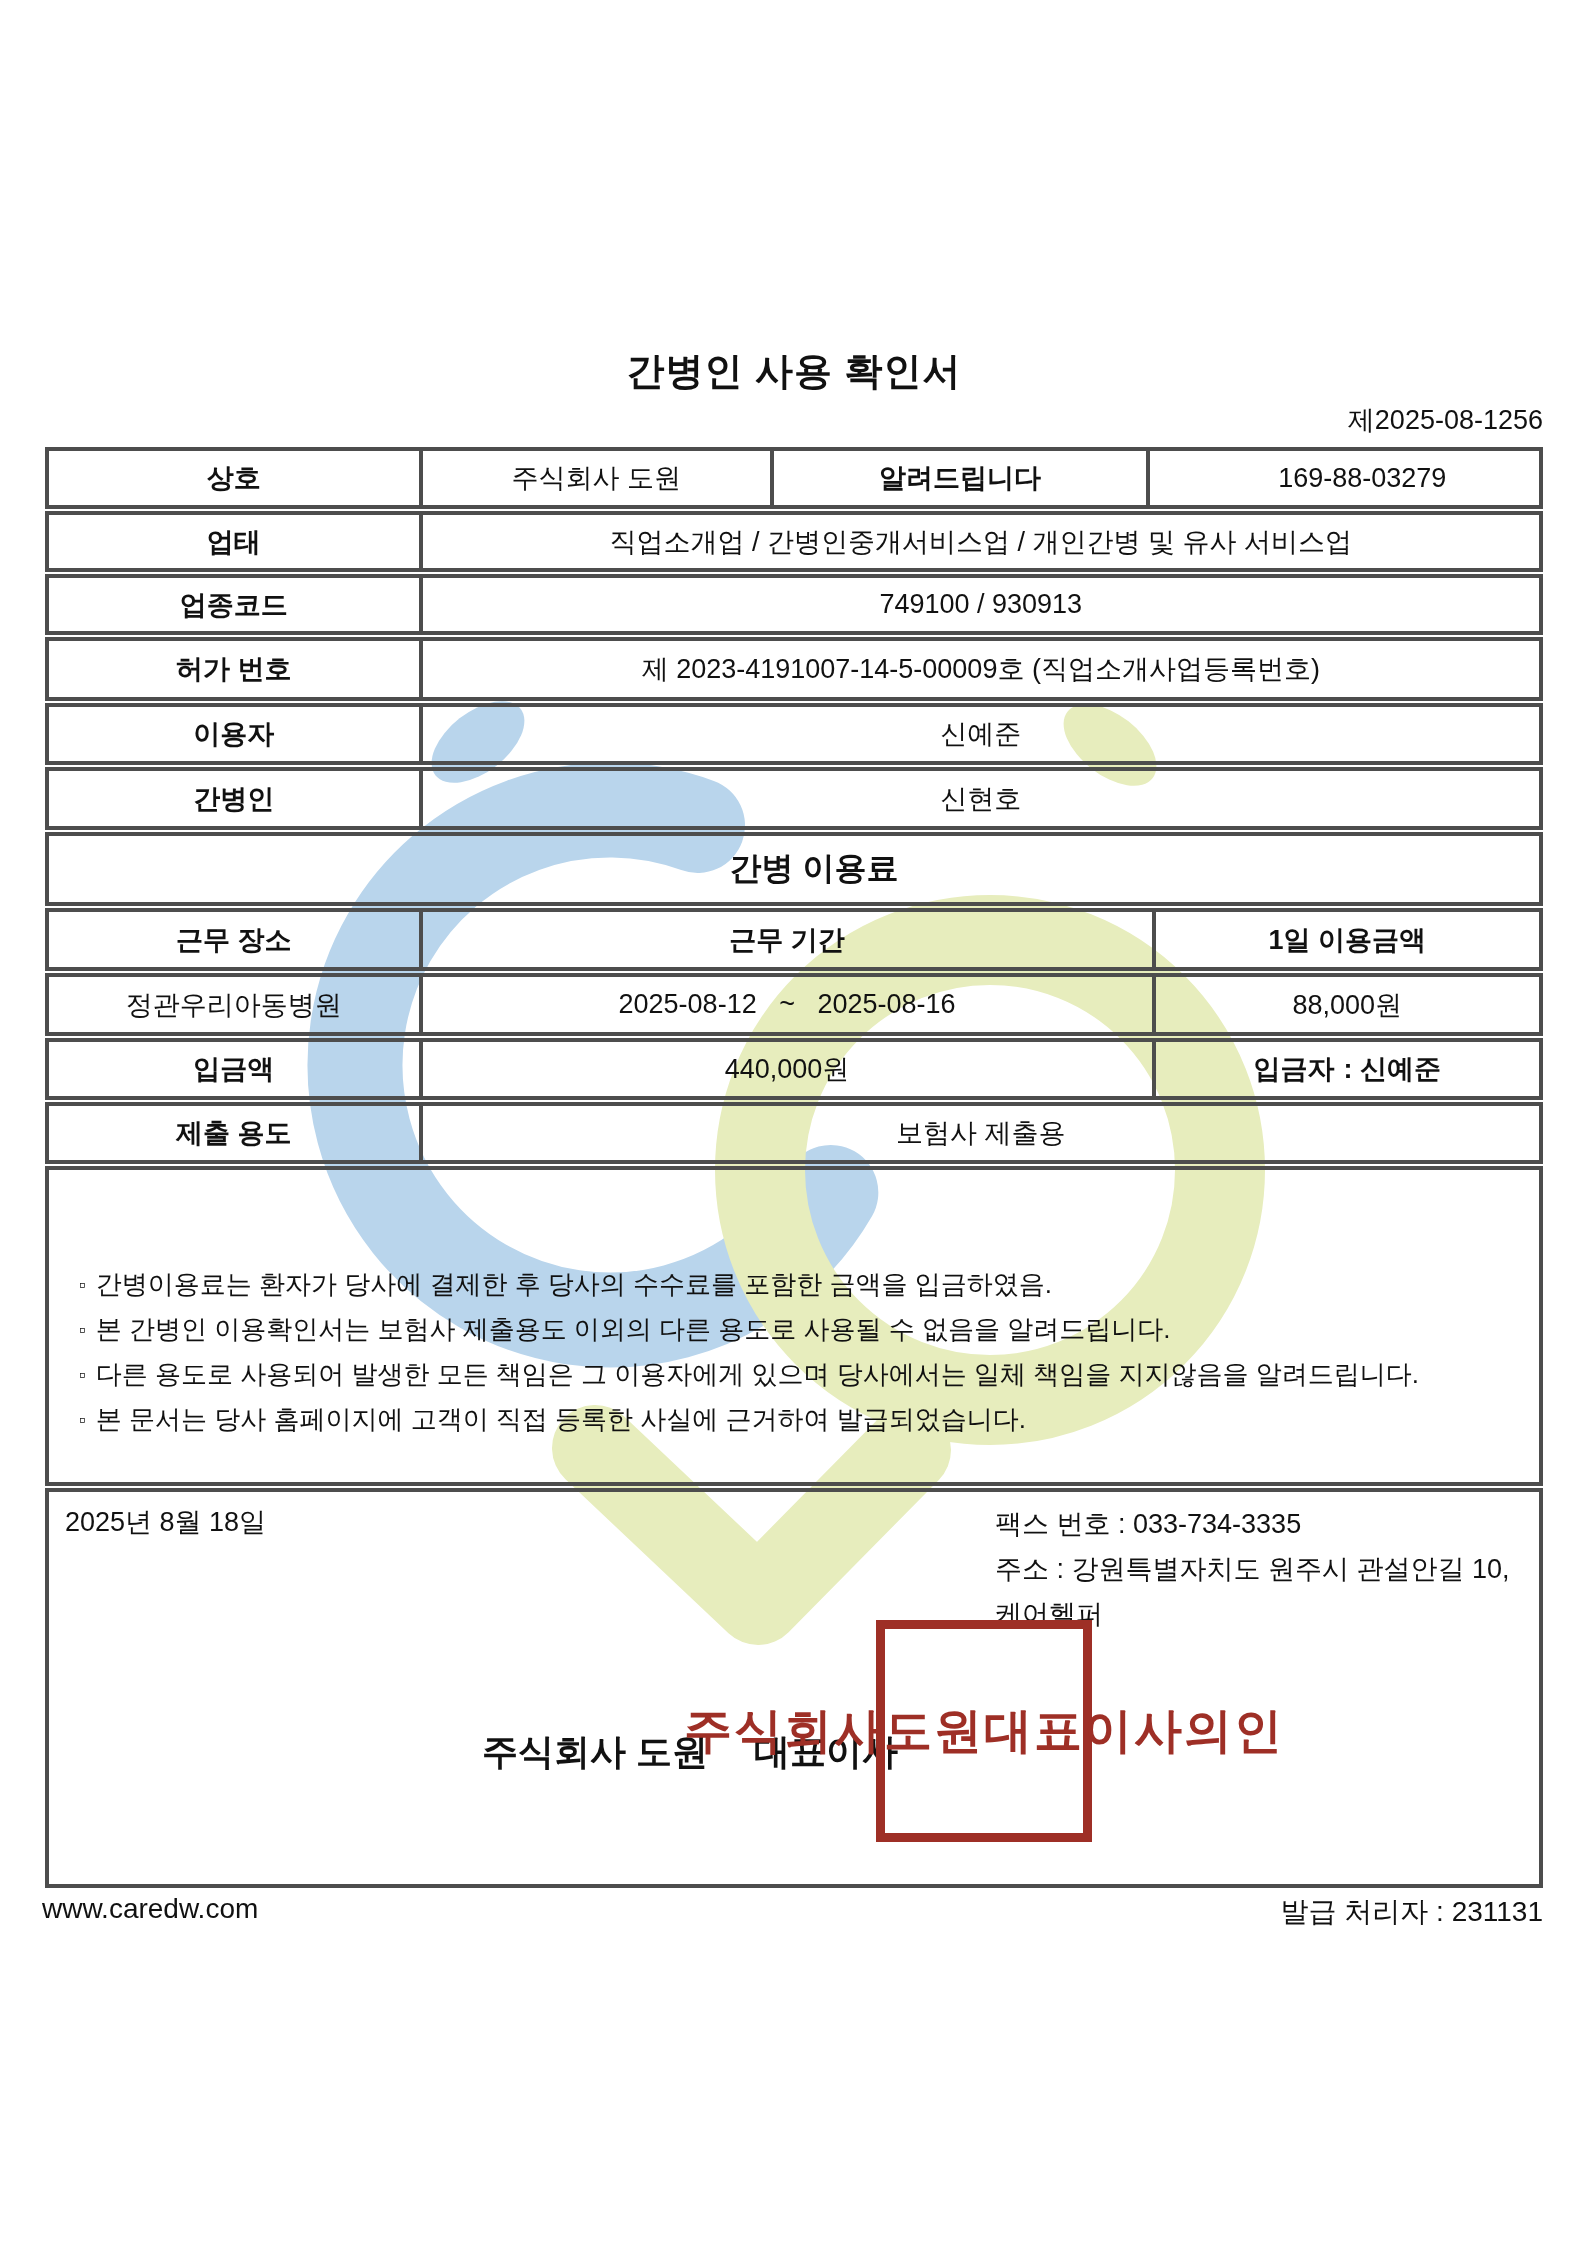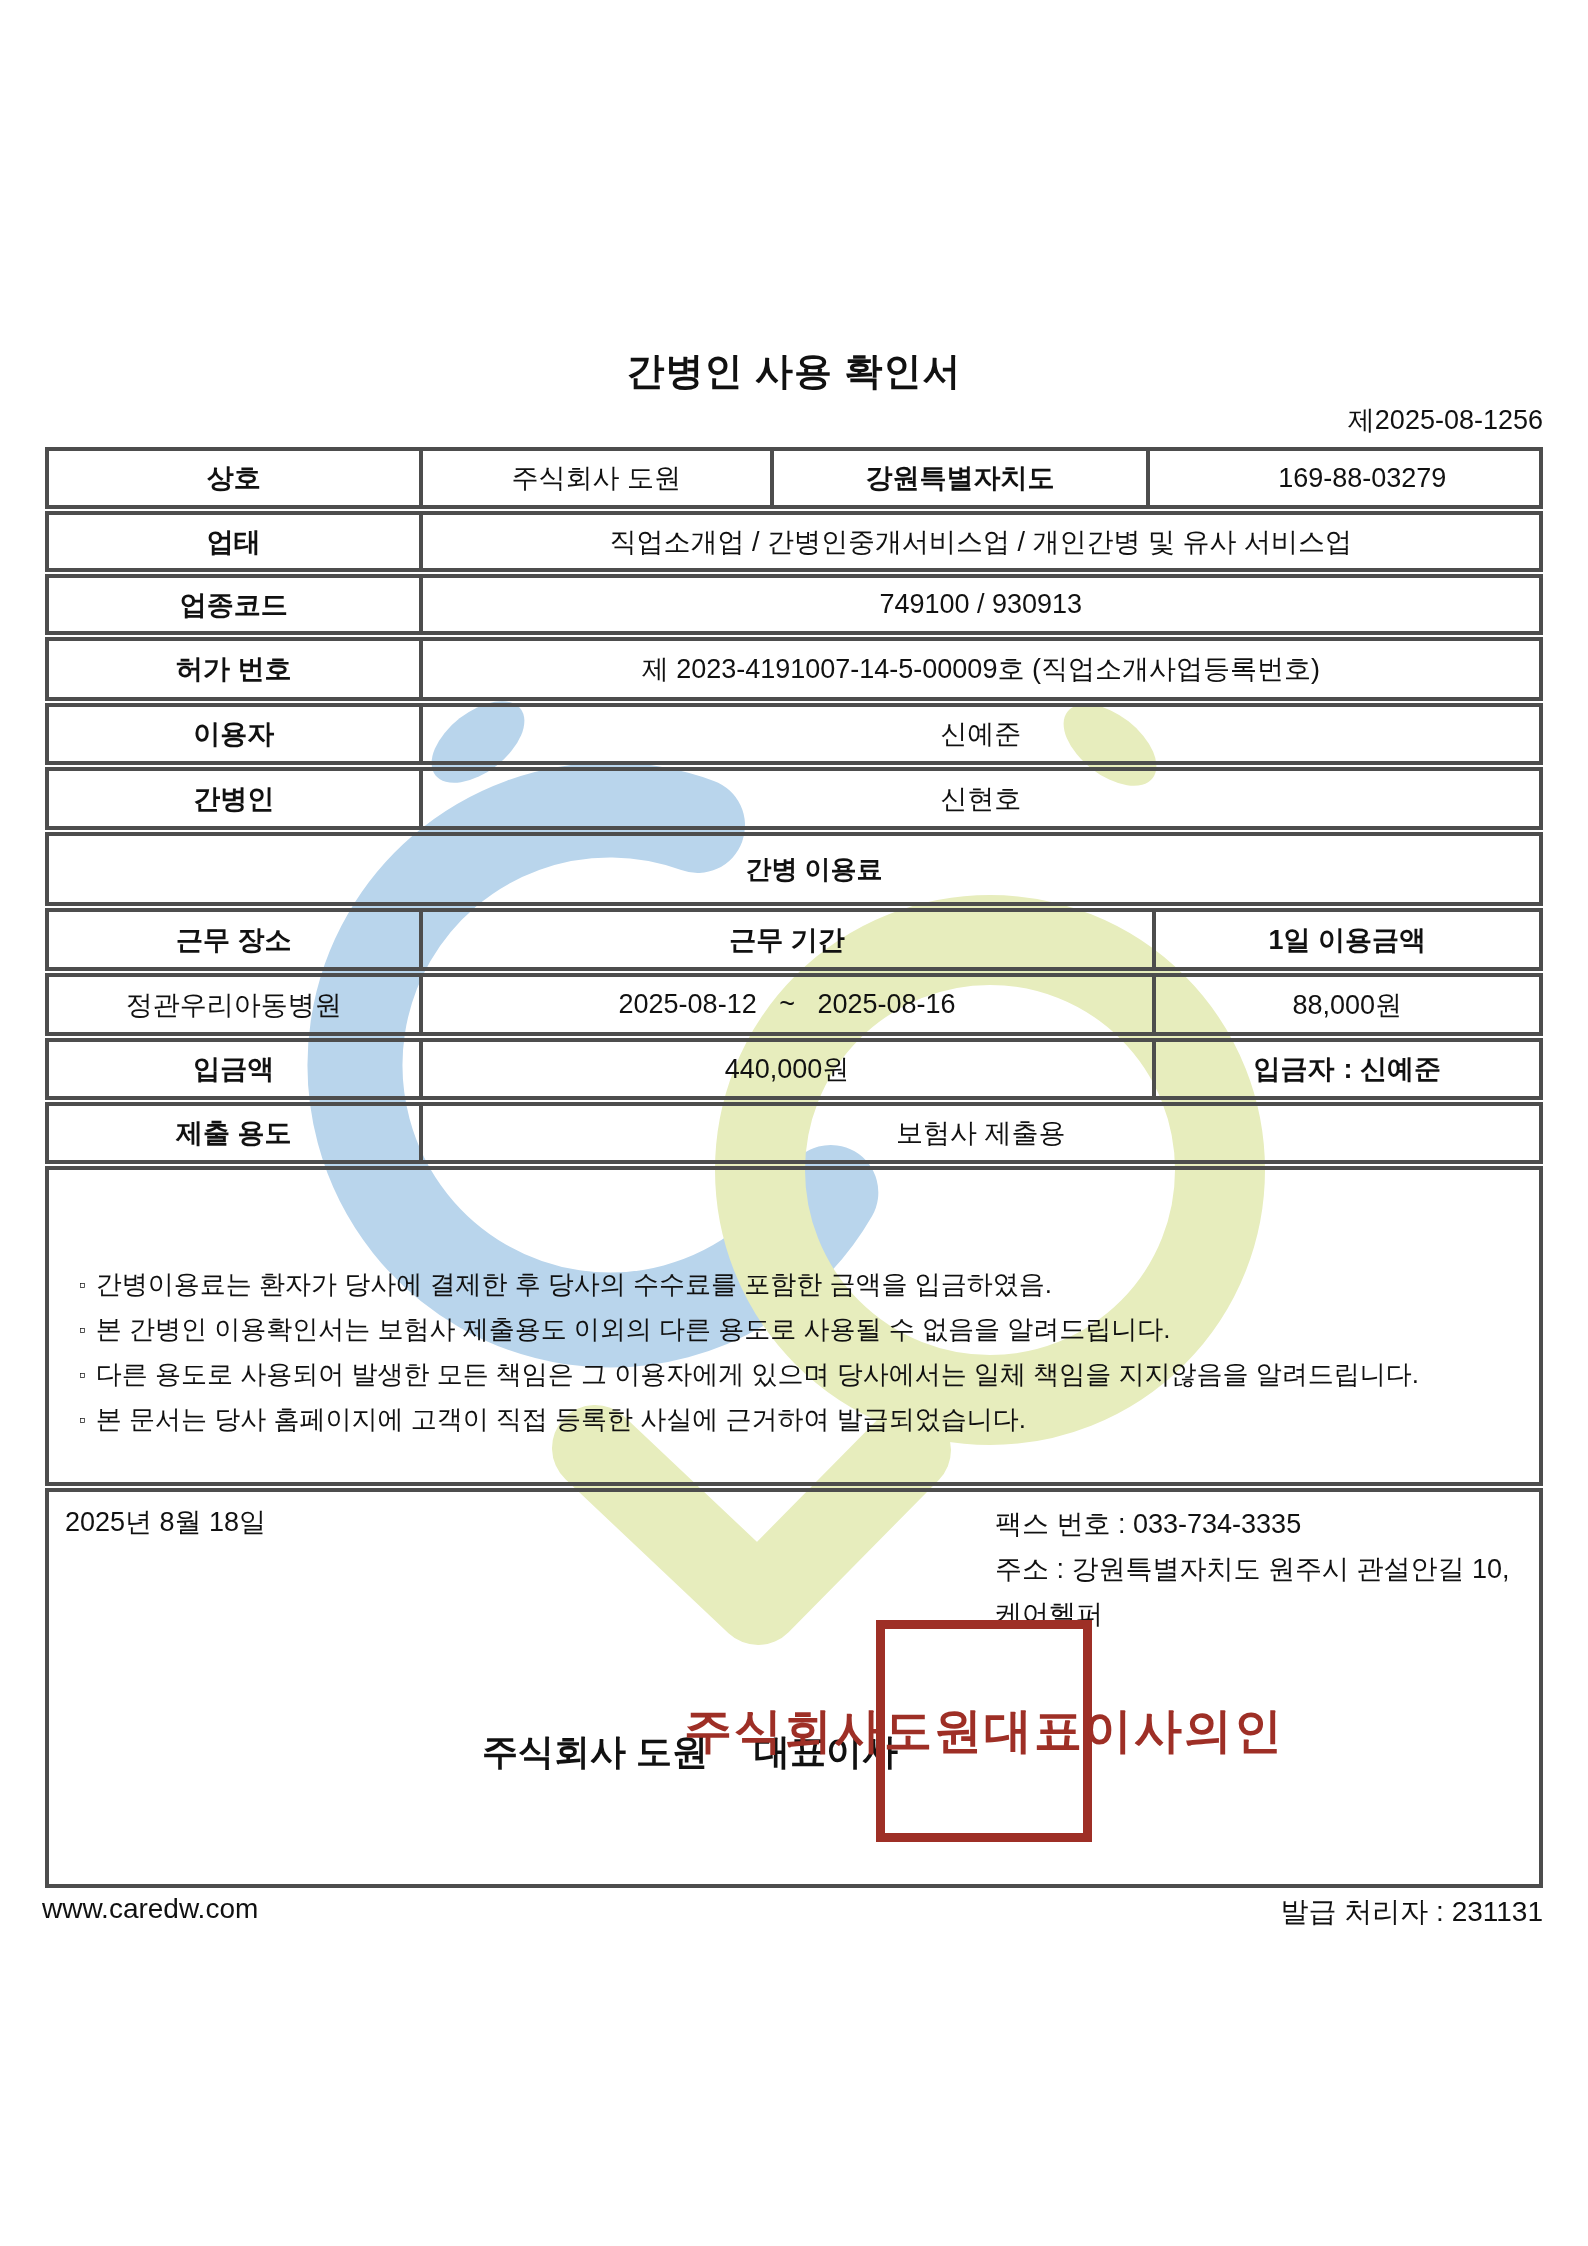--- a/index.html
+++ b/index.html
@@ -36,21 +36,21 @@
   .cell{
     display:flex;align-items:center;justify-content:center;
     font-size:27px;text-align:center;box-sizing:border-box;
   }
   .cell + .cell{border-left:4px solid var(--bd);}
   .label{font-weight:bold;}
   .c1{width:24.8%;} .c2{width:23.6%;} .c3{width:25.2%;} .c4{flex:1;padding-left:36px;}
   .f1{width:24.8%;} .f2{width:49.2%;} .f3{flex:1;}
   .span{flex:1;}
   .h62{height:62px;} .h61{height:61px;} .h64{height:64px;} .h63{height:63px;} .h74{height:74px;}
-  .section-title{font-size:26px;font-weight:bold;padding-left:40px;}
+  .section-title{font-size:32px;font-weight:bold;padding-left:40px;}
   .pre{white-space:pre;}
 
   .notes-box{
     box-sizing:border-box;height:320px;border:4px solid var(--bd);margin-bottom:2px;
     padding:92px 24px 0 22px;
   }
   .note-line{display:flex;align-items:flex-start;font-size:26px;line-height:45px;}
   .note-bullet{font-size:19px;line-height:45px;margin:0 10px 0 8px;}
 
   .closing-box{
@@ -95,21 +95,21 @@
   <div class="content">
 
     <div class="doc-title">간병인 사용 확인서</div>
     <div class="doc-number">제2025-08-1256</div>
 
     <div class="doc-table">
 
       <div class="trow h62">
         <div class="cell label c1">상호</div>
         <div class="cell c2">주식회사 도원</div>
-        <div class="cell label c3">강원특별자치도</div>
+        <div class="cell label c3">알려드립니다</div>
         <div class="cell c4">169-88-03279</div>
       </div>
 
       <div class="trow h61">
         <div class="cell label c1">업태</div>
         <div class="cell span">직업소개업 / 간병인중개서비스업 / 개인간병 및 유사 서비스업</div>
       </div>
 
       <div class="trow h61">
         <div class="cell label c1">업종코드</div>

